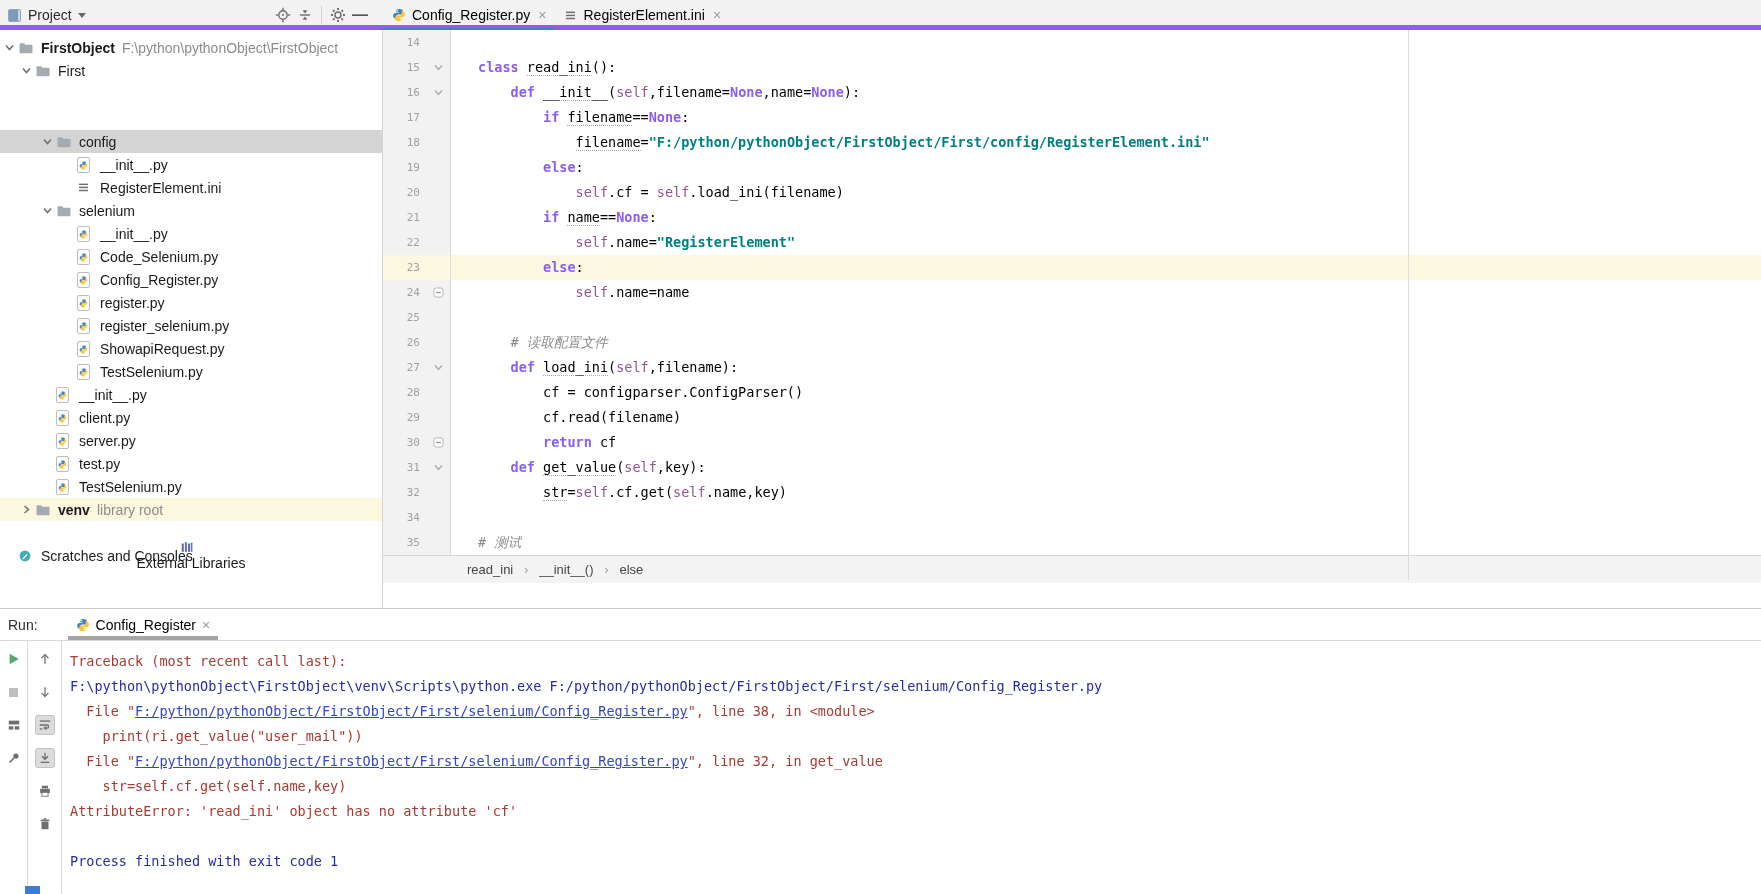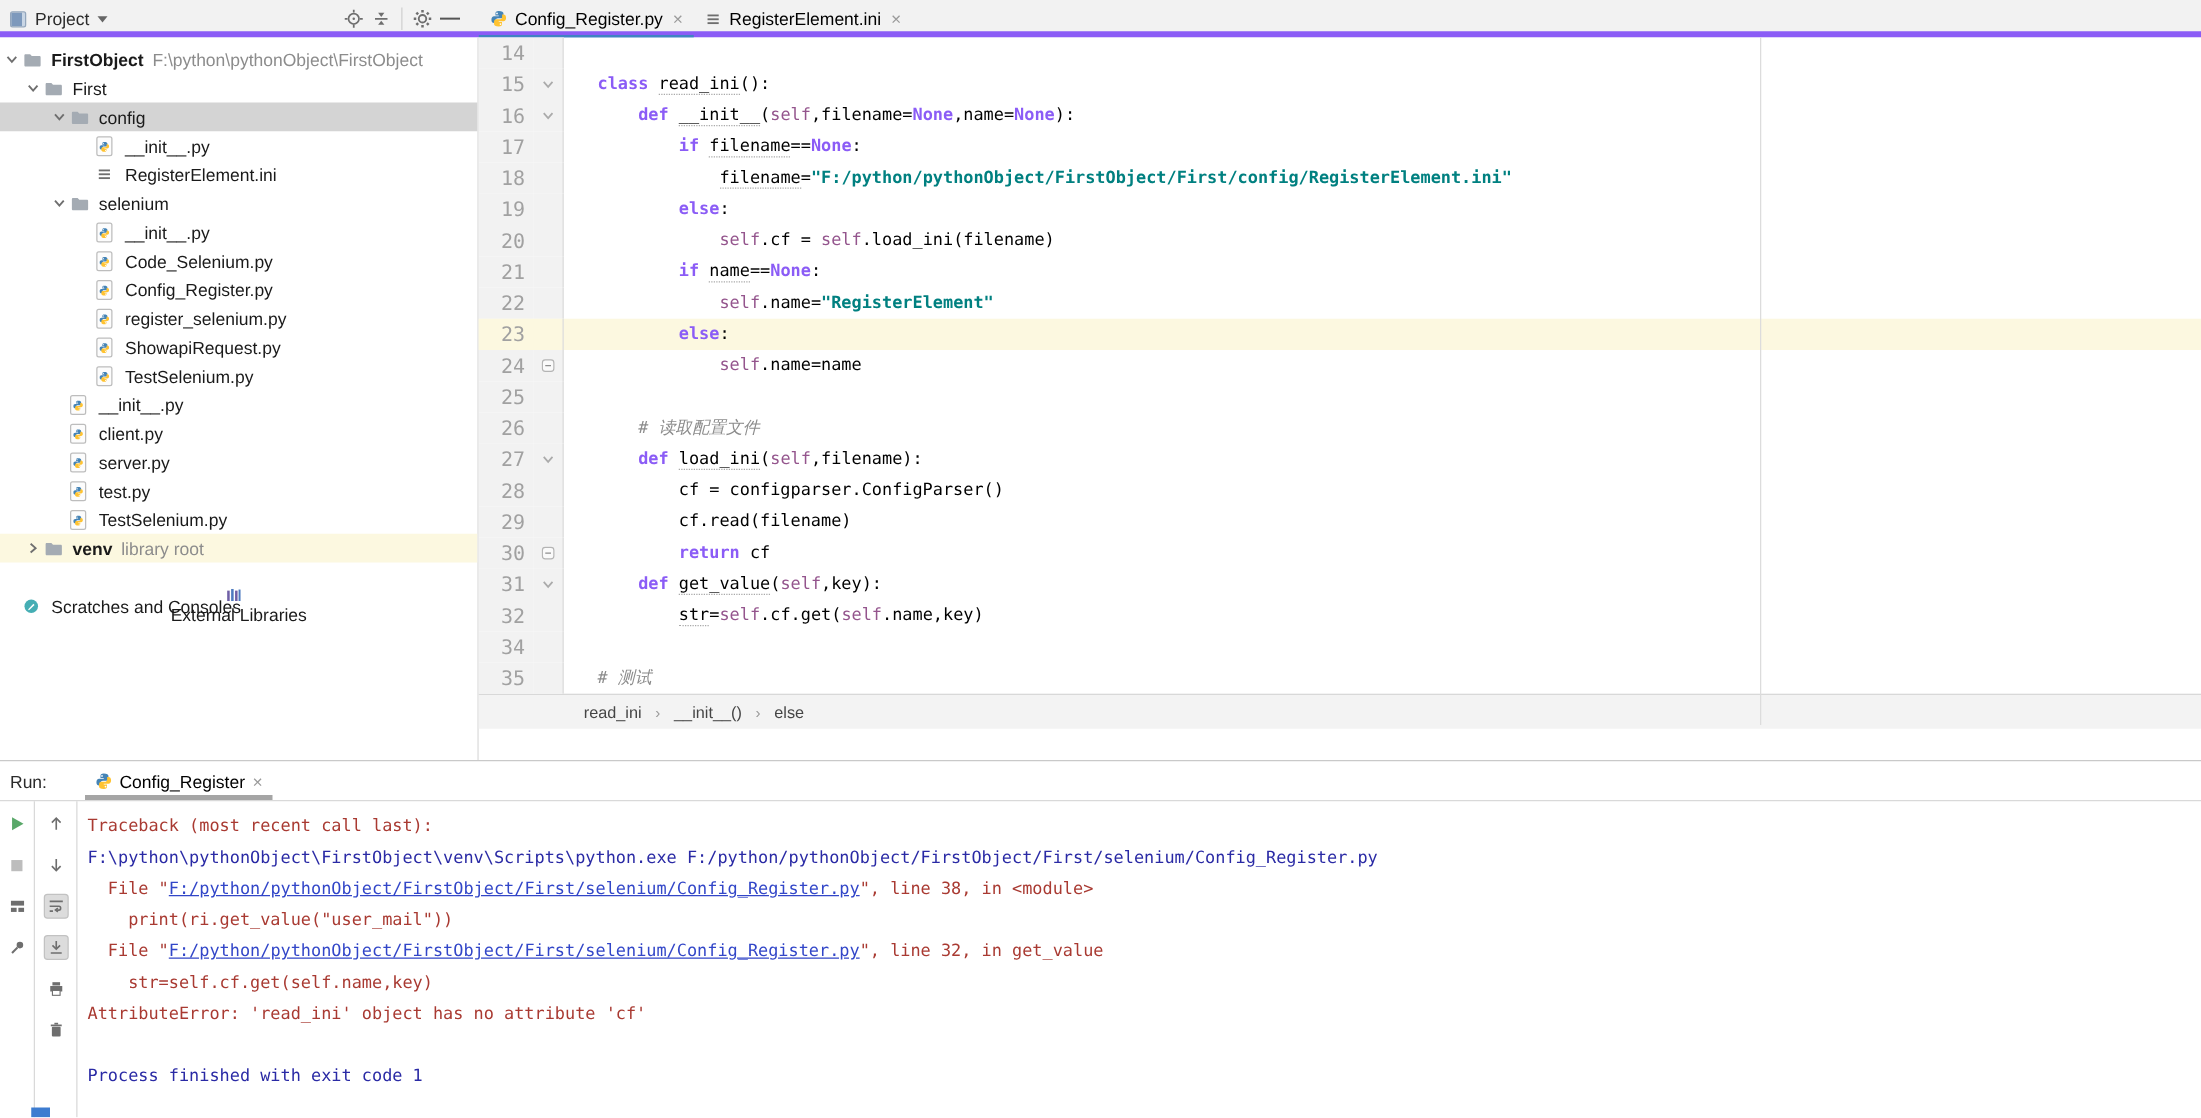--- a/index.html
+++ b/index.html
@@ -32,21 +32,21 @@
   .ticon{width:18px;height:16px;display:flex;align-items:center;justify-content:flex-start;flex:none;margin-right:5px;}
   .tlabel{color:#1A1A1A;}
   .tlabel.b{font-weight:bold;}
   .tnote{color:#8C8C8C;margin-left:7px;}
   .pgfile{position:relative;width:13px;height:16px;background:#FCFCFC;border:1px solid #BDBDBD;border-radius:2px;display:inline-block;box-sizing:border-box;}
   .pgfile svg{position:absolute;left:1px;top:3px;width:9px;height:9px;}
   
   .editor{position:absolute;left:383px;top:30px;width:1378px;height:578px;background:#fff;}
   .code{position:relative;}
   .code-row{display:flex;height:25px;line-height:25px;font-family:"DejaVu Sans Mono",monospace;font-size:13.5px;}
-  .code-row .ln{width:44px;flex:none;text-align:right;padding-right:7px;color:#A1A1A1;background:#F2F2F2;font-size:16px;box-sizing:border-box;}
+  .code-row .ln{width:44px;flex:none;text-align:right;padding-right:7px;color:#A1A1A1;background:#F2F2F2;font-size:11px;box-sizing:border-box;}
   .code-row .fold{width:24px;flex:none;background:#F2F2F2;border-right:1px solid #DCDCDC;display:flex;align-items:center;justify-content:center;box-sizing:border-box;}
   .code-row .lc{flex:1;padding-left:27px;white-space:pre;}
   .code-row.cur,.code-row.cur .ln,.code-row.cur .fold{background:#FCF8E0;}
   .margin-guide{position:absolute;left:1025px;top:0;width:1px;height:550px;background:#DCDCDC;pointer-events:none;}
   .kw{color:#8b5cf6;font-weight:bold;}
   .self{color:#94558D;}
   .str{color:#008080;font-weight:bold;}
   .com{color:#8C8C8C;font-style:italic;font-family:"DejaVu Sans Mono","DejaVu Sans",monospace;}
   .pl{color:#000;}
   .u{border-bottom:1px dotted #A9A9A9;}
@@ -181,21 +181,21 @@
             <polyline points="2,3.5 5.5,7.5 9,3.5" fill="none" stroke="#6F6F6F" stroke-width="1.5"></polyline>
           </svg>
         </span>
         <span class="ticon">
           <svg viewBox="0 0 16 16" width="16" height="16">
             <path fill="#A4ABB3" d="M1.5 4.3c0-.6.4-1 1-1h3.6l1.3 1.5h6.1c.6 0 1 .4 1 1v6.4c0 .6-.4 1-1 1h-11c-.6 0-1-.4-1-1z"></path>
           </svg>
         </span>
         <span class="tlabel">First</span>
       </div>
-      <div class="tree-row selected" style="padding-left: 38px;">
+      <div class="tree-row selected" style="padding-left: 38px; margin-top: 48px;">
         <span class="chev">
           <svg viewBox="0 0 11 11" width="11" height="11">
             <polyline points="2,3.5 5.5,7.5 9,3.5" fill="none" stroke="#6F6F6F" stroke-width="1.5"></polyline>
           </svg>
         </span>
         <span class="ticon">
           <svg viewBox="0 0 16 16" width="16" height="16">
             <path fill="#A4ABB3" d="M1.5 4.3c0-.6.4-1 1-1h3.6l1.3 1.5h6.1c.6 0 1 .4 1 1v6.4c0 .6-.4 1-1 1h-11c-.6 0-1-.4-1-1z"></path>
           </svg>
         </span>
@@ -273,20 +273,34 @@
           <span class="pgfile">
             <svg viewBox="0 0 16 16" width="9" height="9">
               <path fill="#4584B6" d="M8 1C5.6 1 5 2 5 3.2V5h3v.8H3.8C2.2 5.8 1.3 7 1.3 8.9c0 1.9.9 3 2.5 3h1.1V9.7c0-1.3 1-2.2 2.3-2.2h3.1c1.2 0 2-.9 2-2.1V3.2C12.3 2 11 1 8 1z"></path>
               <path fill="#FFC331" d="M8 15c2.4 0 3-1 3-2.2V11H8v-.8h4.2c1.6 0 2.5-1.2 2.5-3.1 0-1.9-.9-3-2.5-3h-1.1v2.2c0 1.3-1 2.2-2.3 2.2H5.7c-1.2 0-2 .9-2 2.1v2.2C3.7 14 5 15 8 15z"></path>
               <circle cx="6.4" cy="3.1" r=".8" fill="#fff"></circle>
               <circle cx="9.6" cy="12.9" r=".8" fill="#fff"></circle>
             </svg>
           </span>
         </span>
         <span class="tlabel">Config_Register.py</span>
+      </div>
+      <div class="tree-row" style="padding-left: 59px;">
+        <span class="chev"></span>
+        <span class="ticon">
+          <span class="pgfile">
+            <svg viewBox="0 0 16 16" width="9" height="9">
+              <path fill="#4584B6" d="M8 1C5.6 1 5 2 5 3.2V5h3v.8H3.8C2.2 5.8 1.3 7 1.3 8.9c0 1.9.9 3 2.5 3h1.1V9.7c0-1.3 1-2.2 2.3-2.2h3.1c1.2 0 2-.9 2-2.1V3.2C12.3 2 11 1 8 1z"></path>
+              <path fill="#FFC331" d="M8 15c2.4 0 3-1 3-2.2V11H8v-.8h4.2c1.6 0 2.5-1.2 2.5-3.1 0-1.9-.9-3-2.5-3h-1.1v2.2c0 1.3-1 2.2-2.3 2.2H5.7c-1.2 0-2 .9-2 2.1v2.2C3.7 14 5 15 8 15z"></path>
+              <circle cx="6.4" cy="3.1" r=".8" fill="#fff"></circle>
+              <circle cx="9.6" cy="12.9" r=".8" fill="#fff"></circle>
+            </svg>
+          </span>
+        </span>
+        <span class="tlabel">register.py</span>
       </div>
       <div class="tree-row" style="padding-left: 59px;">
         <span class="chev"></span>
         <span class="ticon">
           <span class="pgfile">
             <svg viewBox="0 0 16 16" width="9" height="9">
               <path fill="#4584B6" d="M8 1C5.6 1 5 2 5 3.2V5h3v.8H3.8C2.2 5.8 1.3 7 1.3 8.9c0 1.9.9 3 2.5 3h1.1V9.7c0-1.3 1-2.2 2.3-2.2h3.1c1.2 0 2-.9 2-2.1V3.2C12.3 2 11 1 8 1z"></path>
               <path fill="#FFC331" d="M8 15c2.4 0 3-1 3-2.2V11H8v-.8h4.2c1.6 0 2.5-1.2 2.5-3.1 0-1.9-.9-3-2.5-3h-1.1v2.2c0 1.3-1 2.2-2.3 2.2H5.7c-1.2 0-2 .9-2 2.1v2.2C3.7 14 5 15 8 15z"></path>
               <circle cx="6.4" cy="3.1" r=".8" fill="#fff"></circle>
               <circle cx="9.6" cy="12.9" r=".8" fill="#fff"></circle>

